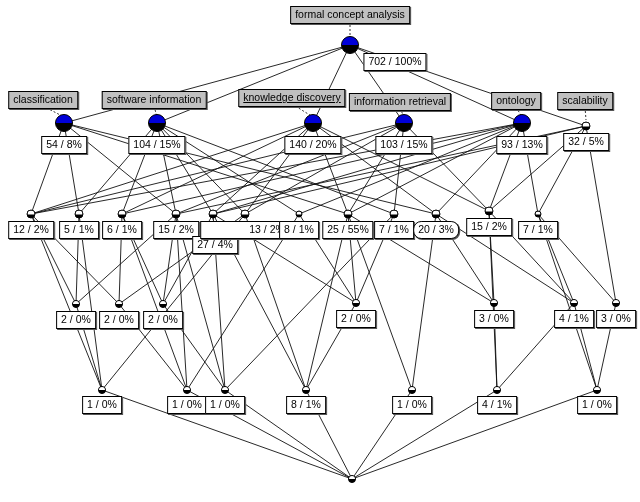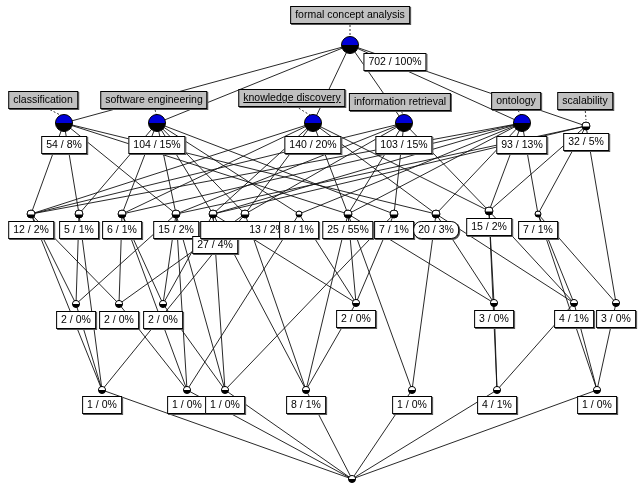--- a/index.html
+++ b/index.html
@@ -317,19 +317,19 @@
       <div class="count-label" style="left: 102px; top: 396px;">1 / 0%</div>
       <div class="count-label" style="left: 187px; top: 396px;">1 / 0%</div>
       <div class="count-label" style="left: 225px; top: 396px;">1 / 0%</div>
       <div class="count-label" style="left: 306px; top: 396px;">8 / 1%</div>
       <div class="count-label" style="left: 412px; top: 396px;">1 / 0%</div>
       <div class="count-label" style="left: 497px; top: 396px;">4 / 1%</div>
       <div class="count-label" style="left: 597px; top: 396px;">1 / 0%</div>
       <div class="count-label" style="left: 352px; top: 509px; padding-left: 20px;">0 / 0%</div>
       <div class="attr-label" style="left: 350px; top: 6px;">formal concept analysis</div>
       <div class="attr-label" style="left: 43px; top: 91px;">classification</div>
-      <div class="attr-label" style="left: 154px; top: 91px;">software engineering</div>
+      <div class="attr-label" style="left: 154px; top: 91px;">software information</div>
       <div class="attr-label" style="left: 292px; top: 89px; text-decoration: underline;">knowledge discovery</div>
       <div class="attr-label" style="left: 400px; top: 93px;">information retrieval</div>
       <div class="attr-label" style="left: 516px; top: 92px;">ontology</div>
       <div class="attr-label" style="left: 585px; top: 92px;">scalability</div>
     </div>
 </div>
 
 </body></html>

